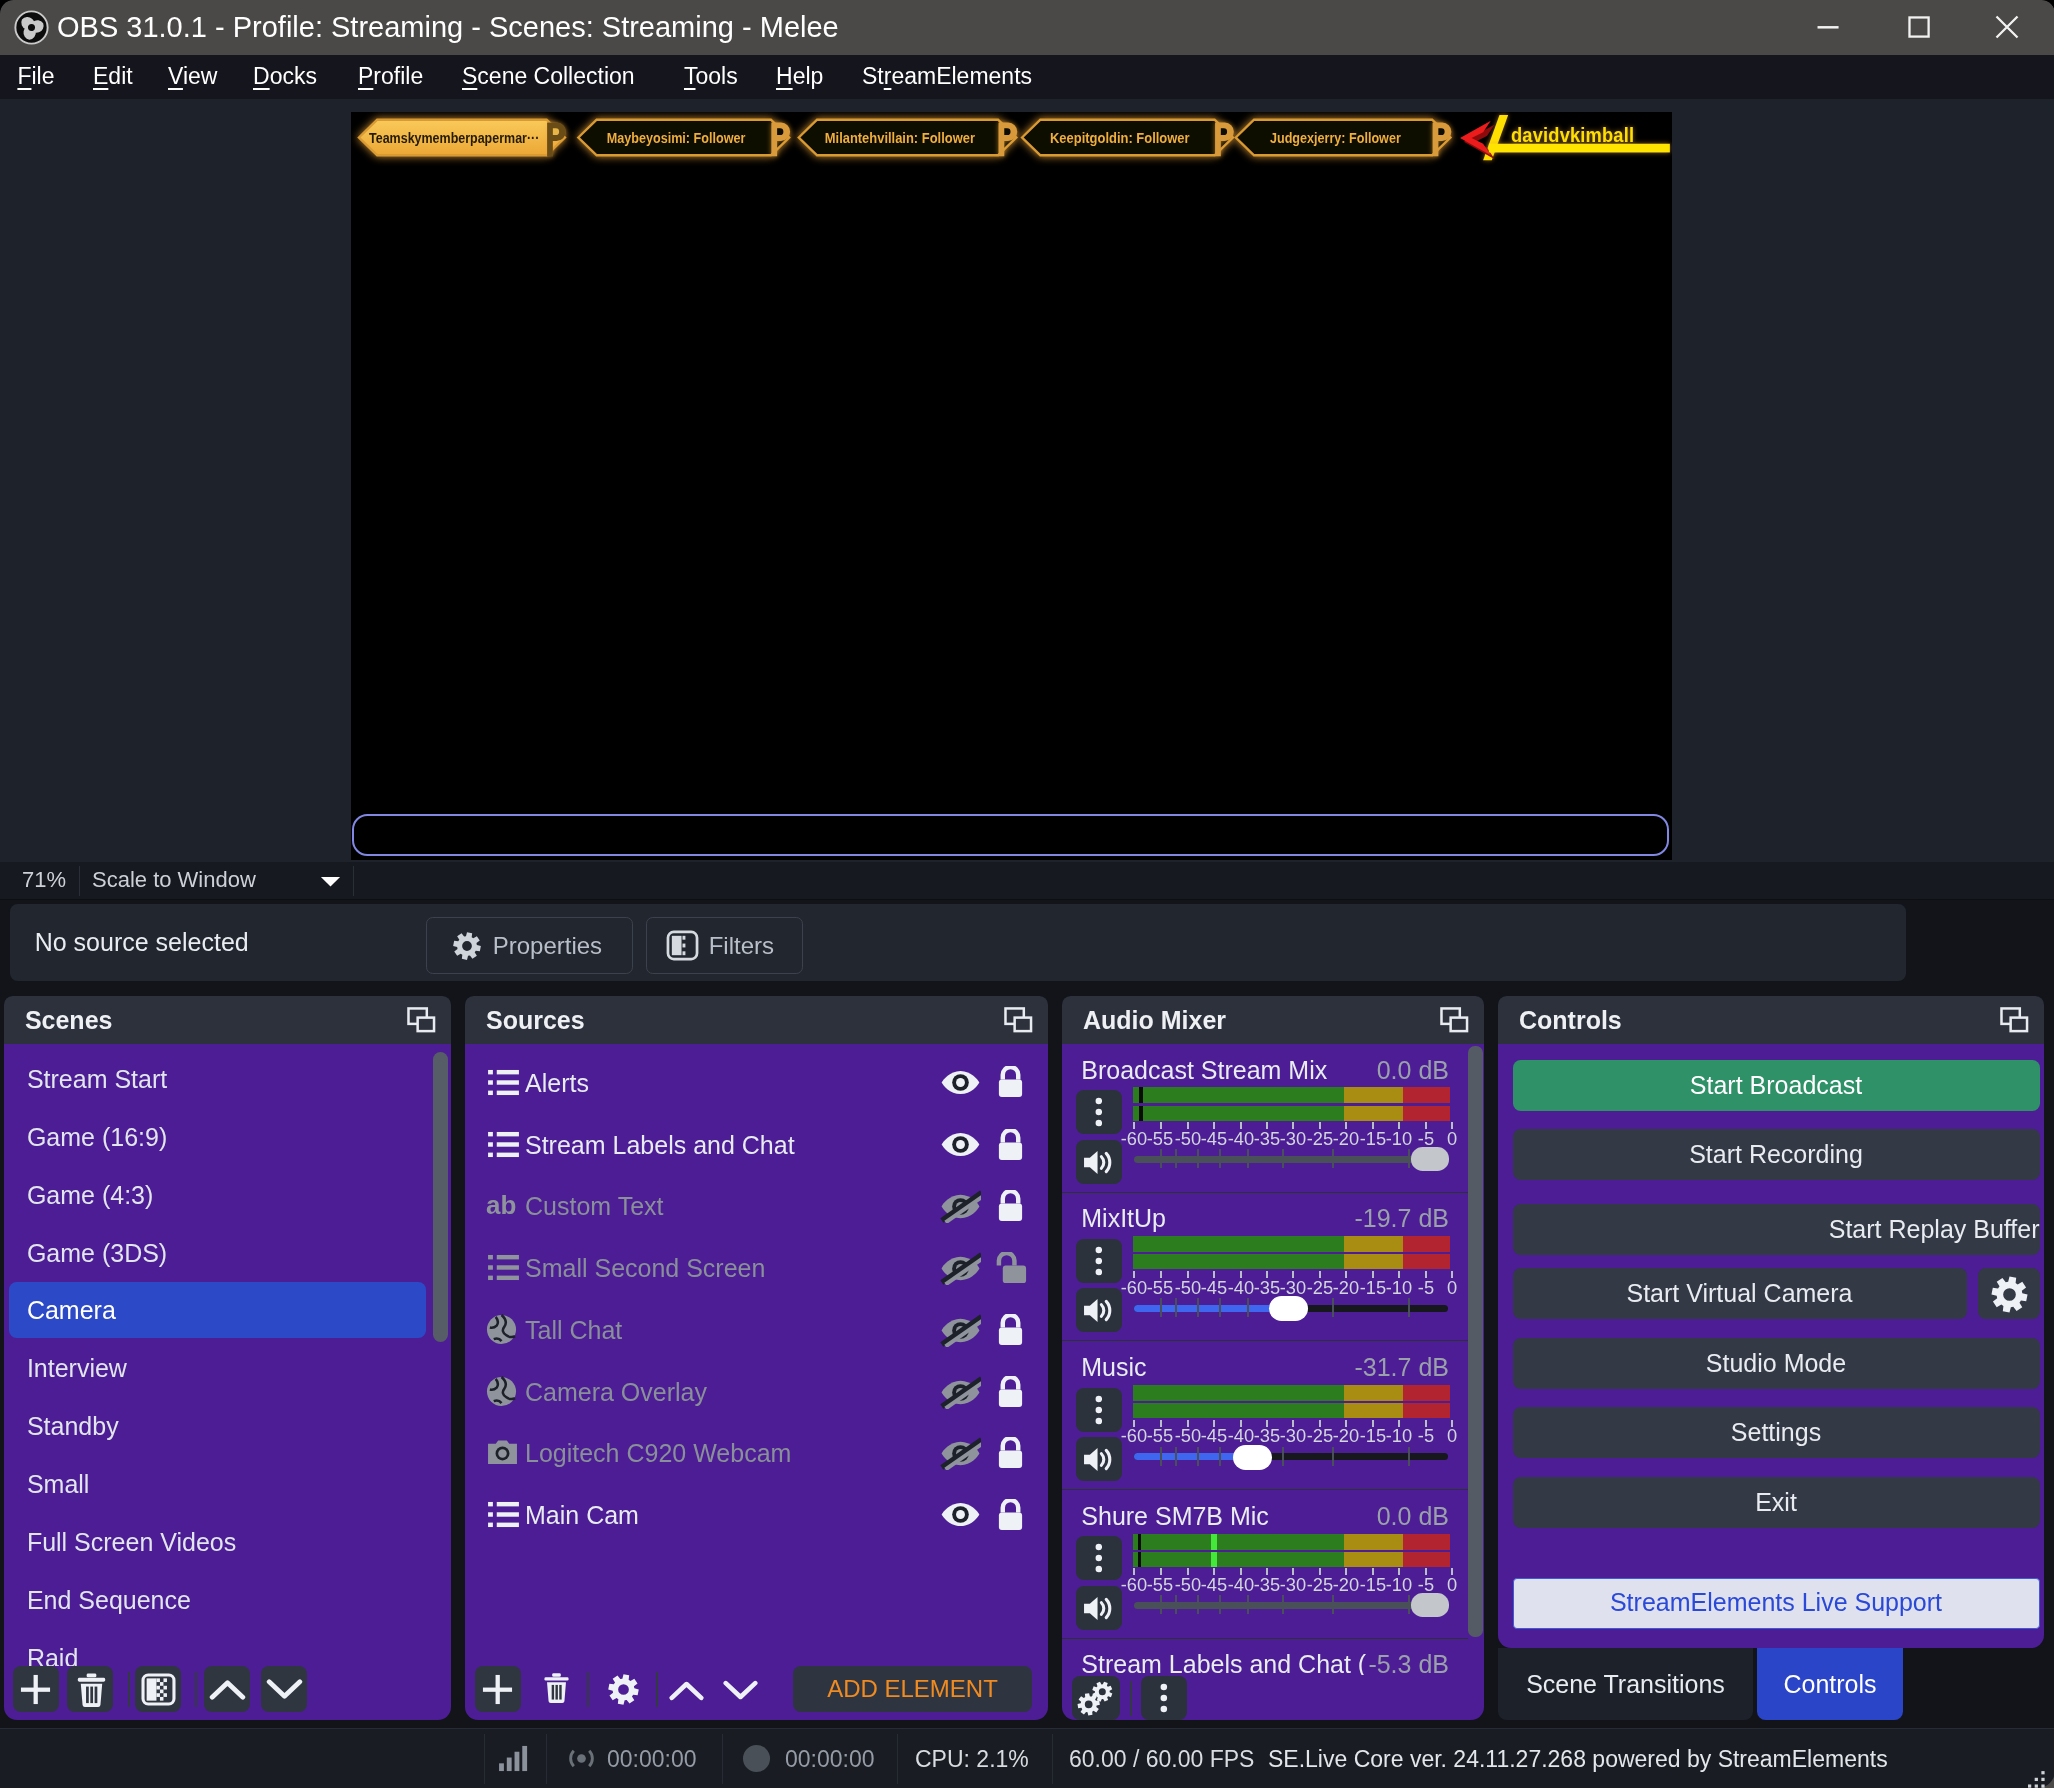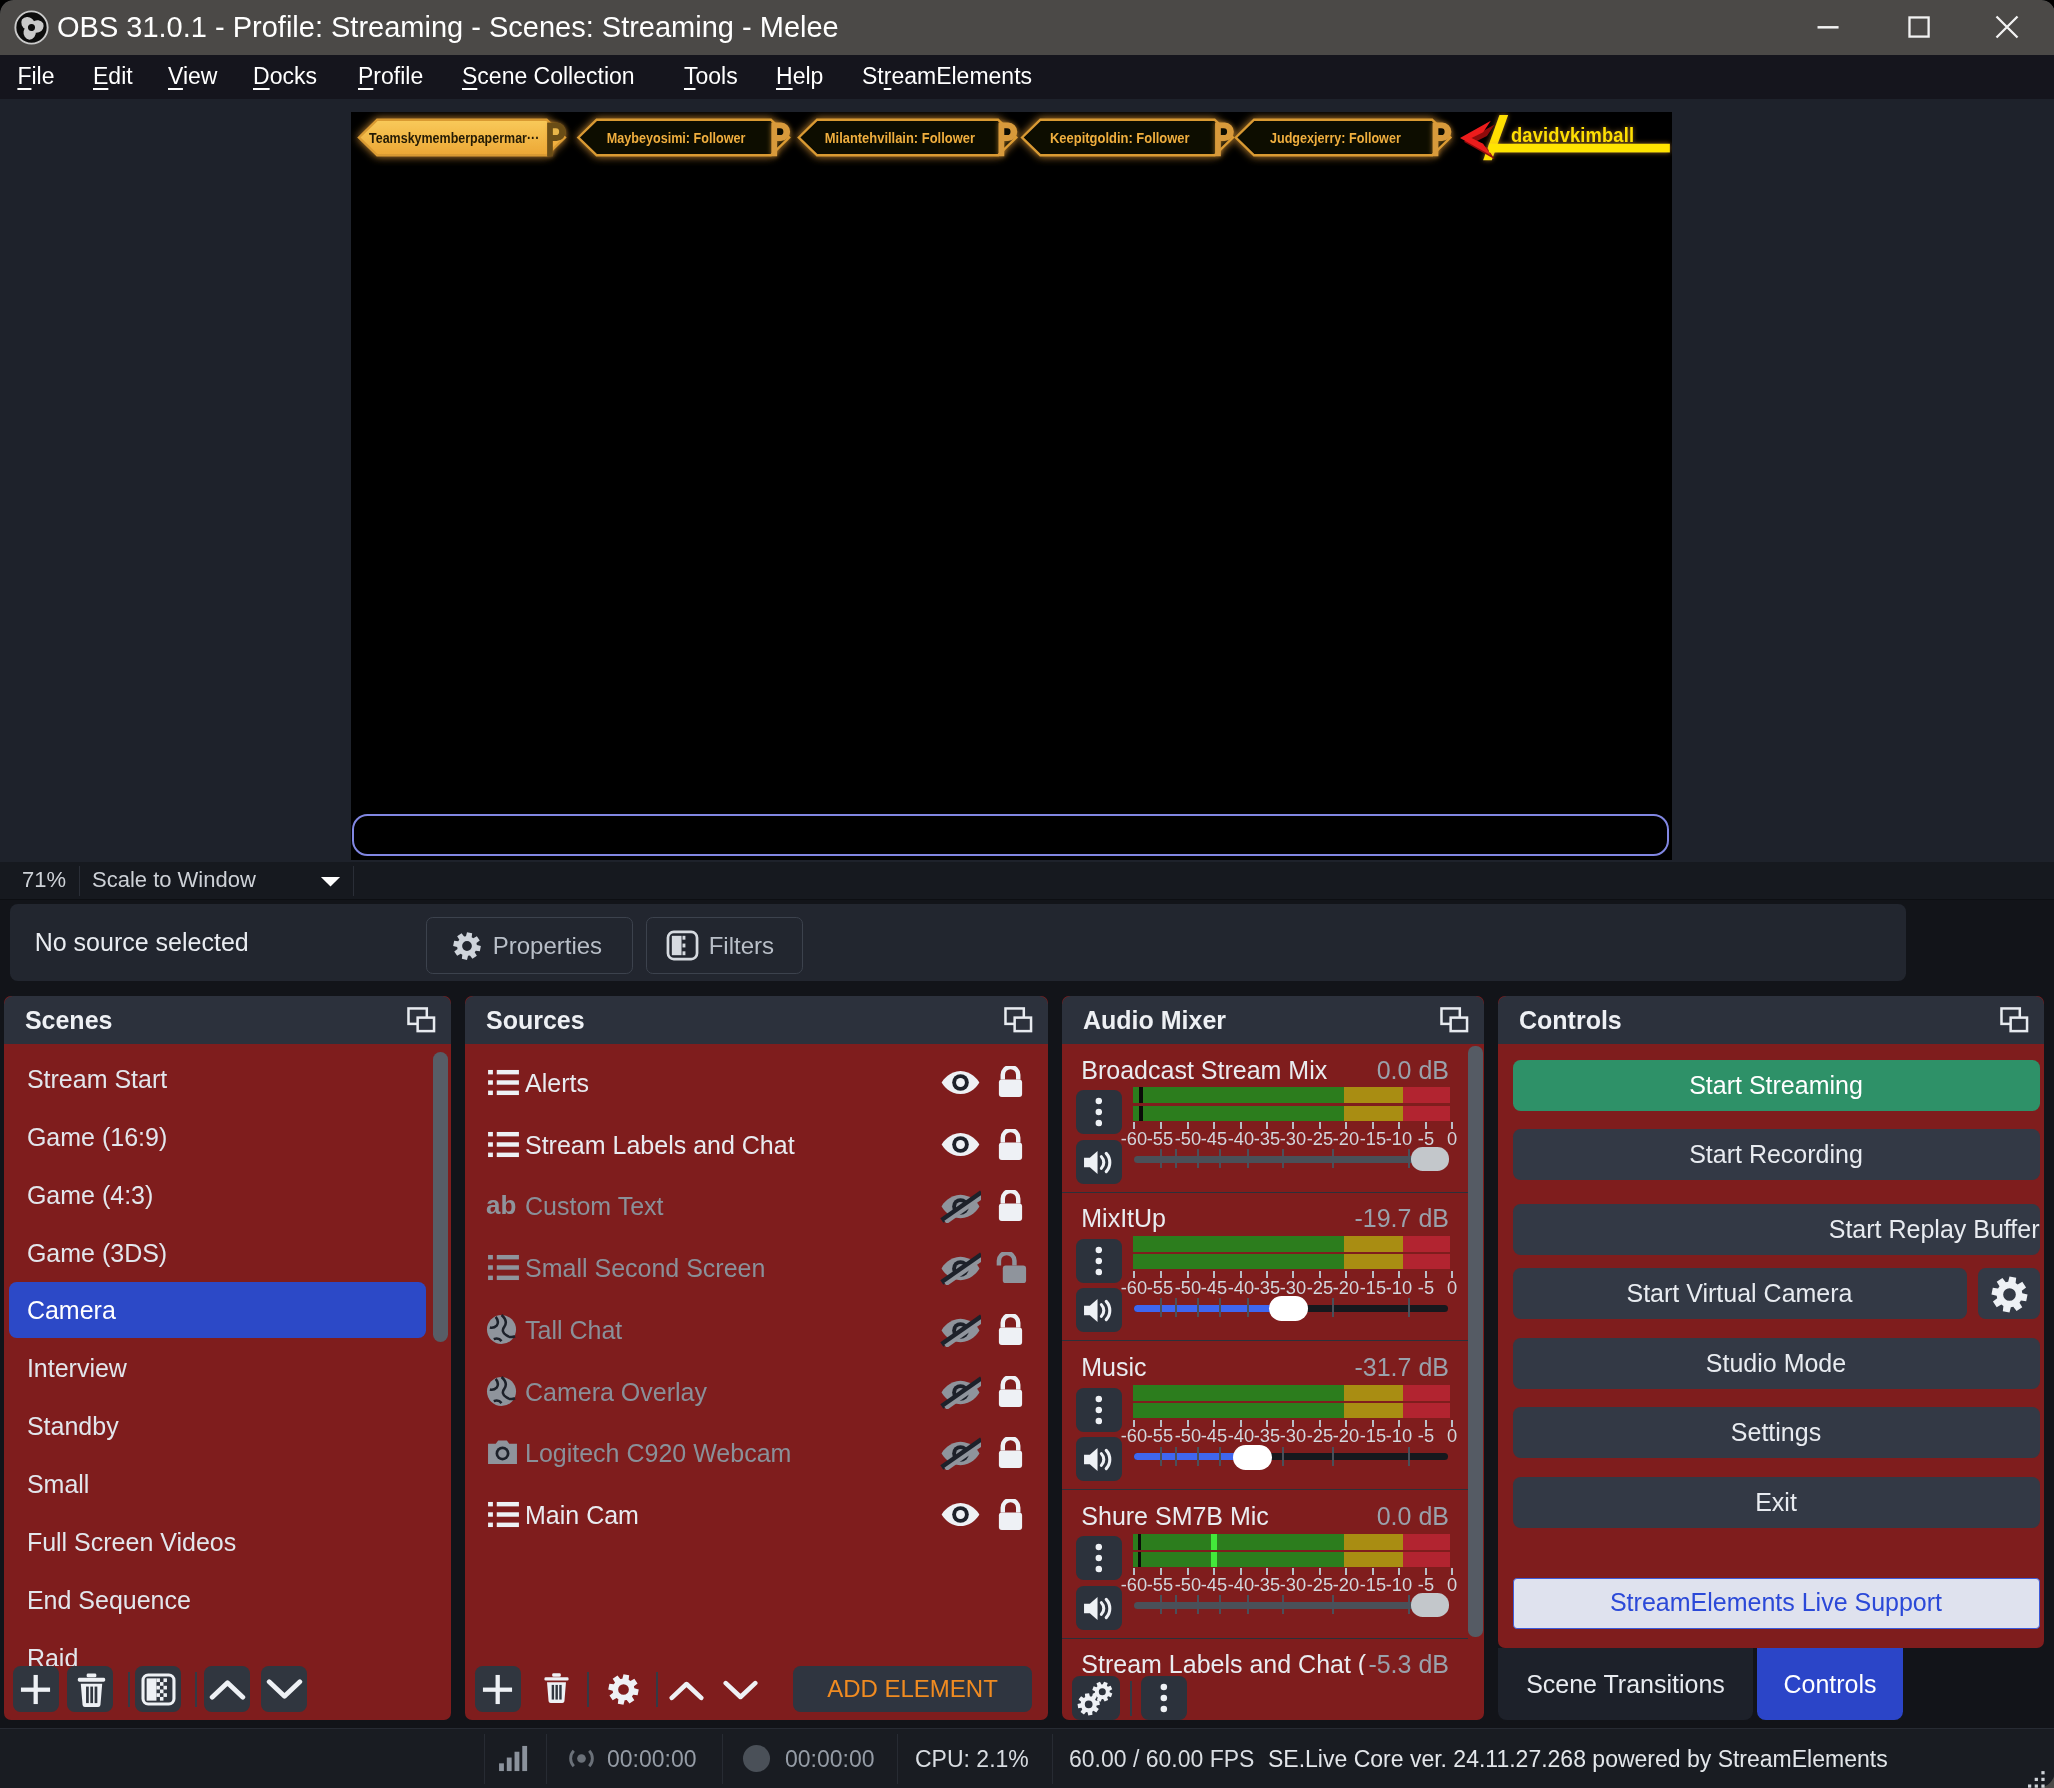--- a/index.html
+++ b/index.html
@@ -13,21 +13,21 @@
 #menubar u { text-decoration:underline; text-underline-offset:3.9px; }
 #preview { position:absolute; top:99px; left:0; width:2055px; height:763px; background:#1e222b; }
 #canvas { position:absolute; left:351px; top:12.6px; width:1321px; height:748px; background:#000; }
 #selrect { position:absolute; left:1px; top:702px; width:1317px; height:42px; border:2.9px solid #8187e2; border-radius:15.4px; }
 #statusrow { position:absolute; top:862px; left:0; width:2055px; height:38px; background:#16191f; border-bottom:1px solid #0d0f13; color:#cdd1d7; font-size:22px; }
 #statusrow .vsep { position:absolute; top:3.9px; width:1px; height:30px; background:#2a2e37; }
 #toolbar { position:absolute; top:904px; left:9.7px; width:1896px; height:77px; background:#22262f; border-radius:7.7px; }
 #toolbar .lbl { position:absolute; left:25px; top:0; height:77px; line-height:77px; color:#e9ecf1; font-size:25px; }
 .tbtn { position:absolute; top:12.6px; height:57px; border:1px solid #3c424d; border-radius:6.8px; color:#b9bfc8; font-size:24px; }
 .tbtn .txt { position:absolute; top:0; height:55px; line-height:55px; }
-.panel { position:absolute; background:#7f1d1d; border-radius:7px;padding-left:22px; }
+.panel { position:absolute; background:#4c1d95; border-radius:13px;padding-left:22px; }
 .phead { position:absolute; top:0; left:0; right:0; height:48px; background:#2c313c; border-radius:8.7px 8.7px 0 0; }
 .phead .pt { position:absolute; left:21px; top:0; height:48px; line-height:48px; color:#eef0f4; font-size:25px; font-weight:bold; }
 .popicon { position:absolute; right:15.4px; top:10.6px; width:29px; height:27px; }
 .scene-item { position:absolute; left:23px; color:#e2e6ec; font-size:25px; height:56px; line-height:56px; }
 .src-row { position:absolute; left:0; width:100%; height:62px; }
 .src-row .nm { position:absolute; left:60px; top:0; height:62px; line-height:62px; font-size:25px; }
 .white { color:#e8ebf0; }
 .gray { color:#8a9099; }
 .pbtn { position:absolute; width:46px; height:46px; background:#30363f; border-radius:7.7px; }
 .pbtn-flat { position:absolute; width:46px; height:46px; }
@@ -709,21 +709,21 @@
       </div>
 </div>
 <div class="panel" id="controls" style="left:1498px;top:996px;width:546px;height:652px;">
   <div class="phead">
         <span class="pt">Controls</span>
         <svg class="popicon" viewBox="0 0 30 28">
           <rect x="1.5" y="1.5" width="19" height="16" fill="none" stroke="#e8ebf0" stroke-width="2.6"></rect>
           <rect x="11" y="11" width="17" height="14" fill="#2c313c" stroke="#e8ebf0" stroke-width="2.6"></rect>
         </svg>
       </div>
-  <div class="cbtn" style="top:64px;background:#2e9168;color:#ffffff;">Start Streaming</div>
+  <div class="cbtn" style="top:64px;background:#2e9168;color:#ffffff;">Start Broadcast</div>
   <div class="cbtn" style="top:133px;">Start Recording</div>
   <div class="cbtn" style="top:208px;text-align:right;">Start Replay Buffer</div>
   <div class="cbtn" style="top:272px;width:454px;">Start Virtual Camera</div>
   <div class="cbtn" style="top:272px;left:480px;width:62px;">
         <svg class="abs" style="left:11.6px;top:6.8px" width="39" height="39" viewBox="0 0 31 32">
           <path d="M30.3 16.0 L29.2 21.5 L24.9 21.0 L23.7 22.7 L26.0 26.5 L21.3 29.6 L18.6 26.1 L16.6 26.5 L15.5 30.8 L10.0 29.7 L10.5 25.4 L8.8 24.2 L5.0 26.5 L1.9 21.8 L5.4 19.1 L5.0 17.1 L0.7 16.0 L1.8 10.5 L6.1 11.0 L7.3 9.3 L5.0 5.5 L9.7 2.4 L12.4 5.9 L14.4 5.5 L15.5 1.2 L21.0 2.3 L20.5 6.6 L22.2 7.8 L26.0 5.5 L29.1 10.2 L25.6 12.9 L26.0 14.9 Z M20.7 16 a5.2 5.2 0 1 0 -10.4 0 a5.2 5.2 0 1 0 10.4 0 Z" fill="#eef1f5" fill-rule="evenodd"></path>
         </svg>
       </div>
   <div class="cbtn" style="top:342px;">Studio Mode</div>
   <div class="cbtn" style="top:411px;">Settings</div>

